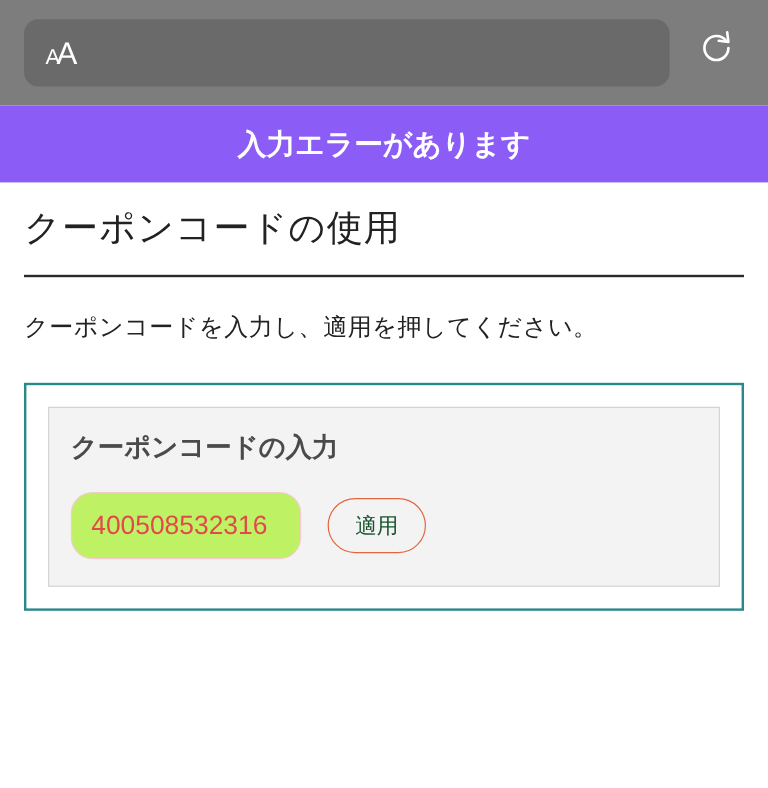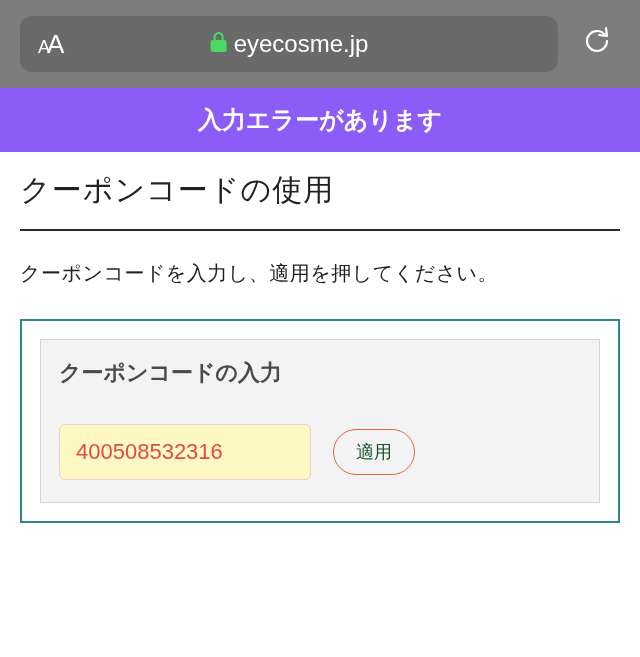--- a/index.html
+++ b/index.html
@@ -93,70 +93,62 @@
     }
     .coupon-panel {
       background: #f3f3f3;
       border: 1px solid #d4d4d4;
       padding: 18px 18px 22px 18px;
     }
     .panel-title {
       font-size: 22px;
       font-weight: 600;
       color: #4a4a4a;
-      margin-bottom: 36px;
+      margin-bottom: 22px;
     }
     .error-message {
       color: #e24a4a;
       font-size: 17px;
       line-height: 1.9;
       margin-bottom: 16px;
     }
     .input-row {
       display: flex;
       align-items: center;
       gap: 22px;
     }
     .coupon-input {
-      background: #fef9c3;
+      background: #bef264;
       border: 1px solid #f2cccc;
-      border-radius: 6px;
+      border-radius: 18px;
       padding: 14px 16px;
       font-size: 22px;
       color: #e24a4a;
       font-family: inherit;
-      width: 252px;
+      width: 192px;
     }
     .apply-btn {
       border: 1.5px solid #e26640;
       background: transparent;
       color: #14532d;
       border-radius: 999px;
       padding: 10px 22px;
       font-size: 18px;
       cursor: pointer;
       font-family: inherit;
     }
   </style>
 </head>
 <body>
 
 <div class="browser-bar">
   <div class="address-area">
     <div class="text-size-control">
       <span class="small-a">A</span>
         <span>A</span>
-    </div>
-    <div class="url-display">
-      <span class="lock-icon">
-        <svg viewBox="0 0 16 20" fill="#4bd964">
-            <path d="M8 0C5.2 0 3 2.2 3 5v3H2c-1.1 0-2 .9-2 2v8c0 1.1.9 2 2 2h12c1.1 0 2-.9 2-2v-8c0-1.1-.9-2-2-2h-1V5c0-2.8-2.2-5-5-5zm0 2c1.7 0 3 1.3 3 3v3H5V5c0-1.7 1.3-3 3-3z"></path>
-          </svg>
-      </span>
-      <span class="url-text">eyecosme.jp</span>
     </div>
   </div>
   <div class="refresh-btn">
     <svg width="30" height="34" viewBox="0 0 30 34" fill="none" stroke="#fff" stroke-width="2.2">
       <path d="M25 17c0 5.5-4.5 10-10 10S5 22.5 5 17 9.5 7 15 7c3.5 0 6.6 1.8 8.4 4.5" stroke-linecap="round"></path>
       <path d="M24 4l1 8-8-1" stroke-linecap="round" stroke-linejoin="round"></path>
     </svg>
   </div>
 </div>
 

